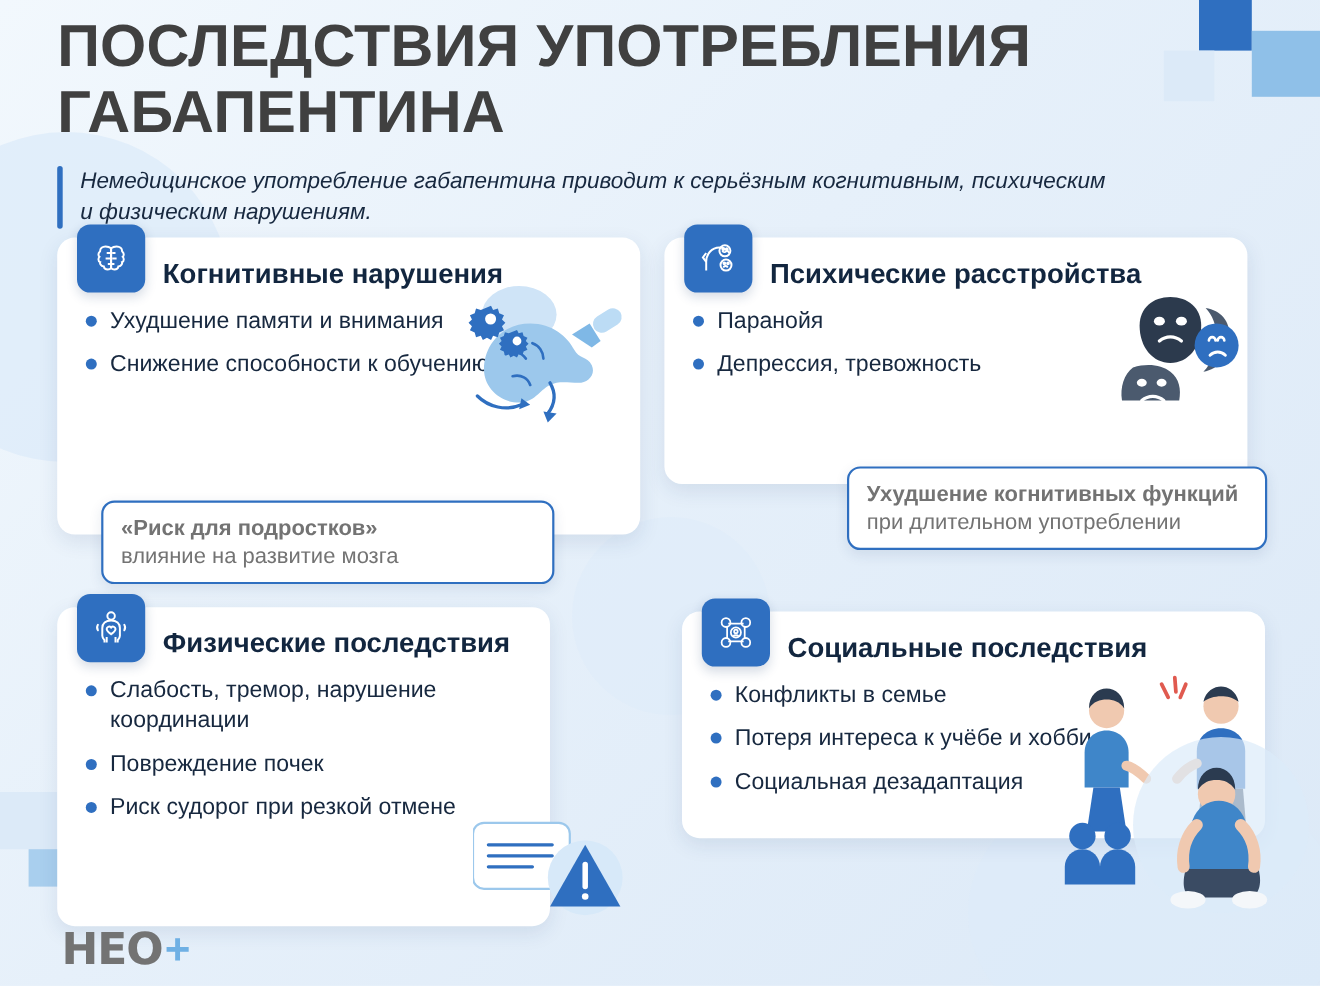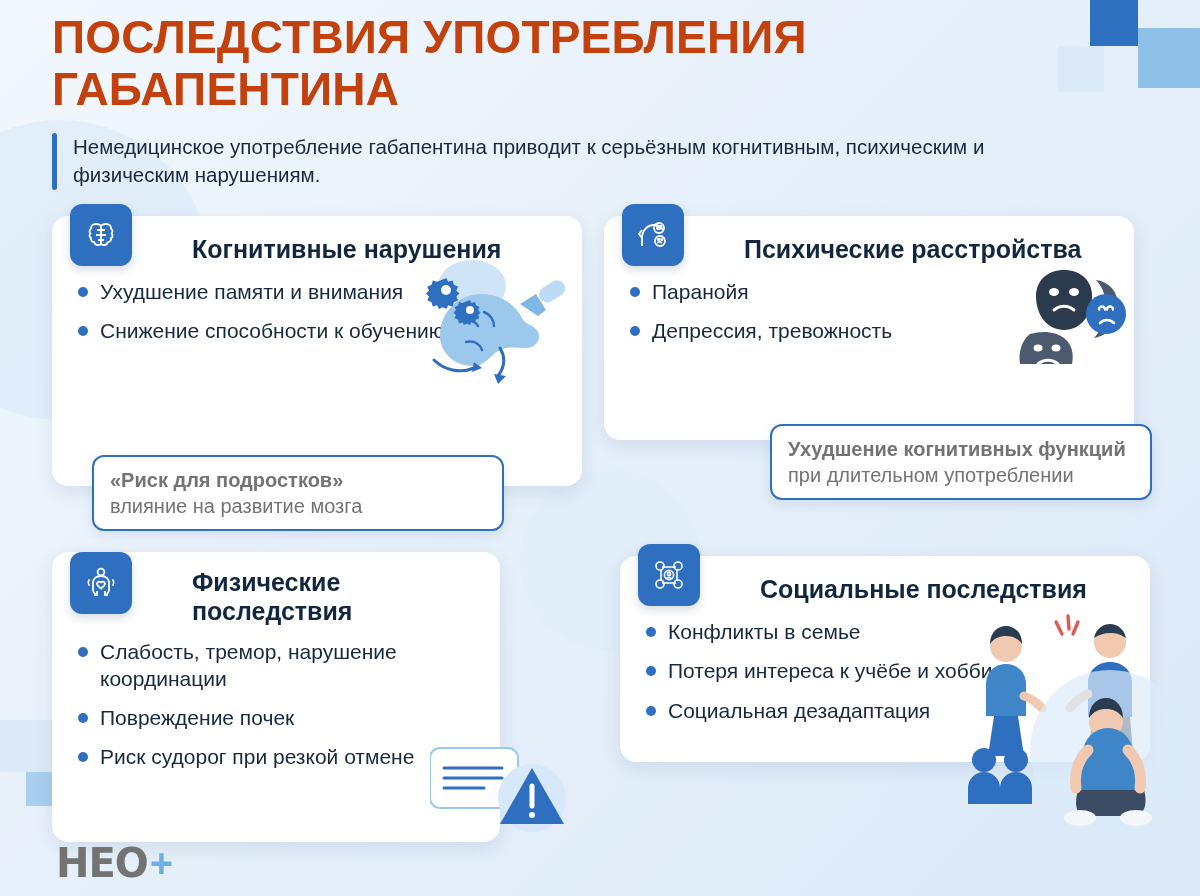--- a/index.html
+++ b/index.html
@@ -38,59 +38,59 @@
   }
 
   
   .header {
     position: absolute;
     left: 52px;
     top: 12px;
     width: 1000px;
   }
   .title {
-    font-size: 46px;
+    font-size: 54px;
     line-height: 1.12;
     font-weight: 700;
-    color: #c2410c;
+    color: #404040;
     letter-spacing: .2px;
     text-transform: uppercase;
     margin: 0;
   }
   .subtitle-wrap {
     display: flex;
     margin-top: 18px;
   }
   .subtitle-bar {
     width: 5px;
     background: #2f6fc0;
     border-radius: 3px;
     margin-right: 16px;
     flex: none;
   }
   .subtitle {
     font-size: 20.5px;
     line-height: 1.38;
     color: #17283f;
     max-width: 940px;
+    font-style: italic;
   }
 
   
   .card {
     position: absolute;
     background: #ffffff;
     border-radius: 16px;
     box-shadow: 0 6px 18px rgba(27, 62, 110, .10);
     box-sizing: border-box;
   }
   .card-head {
     display: flex;
     align-items: center;
     padding: 16px 18px 6px 18px;
-    gap: 44px;
   }
   .icon-tile {
     width: 62px;
     height: 62px;
     border-radius: 12px;
     background: #2f6fc0;
     flex: none;
     display: flex;
     align-items: center;
     justify-content: center;

